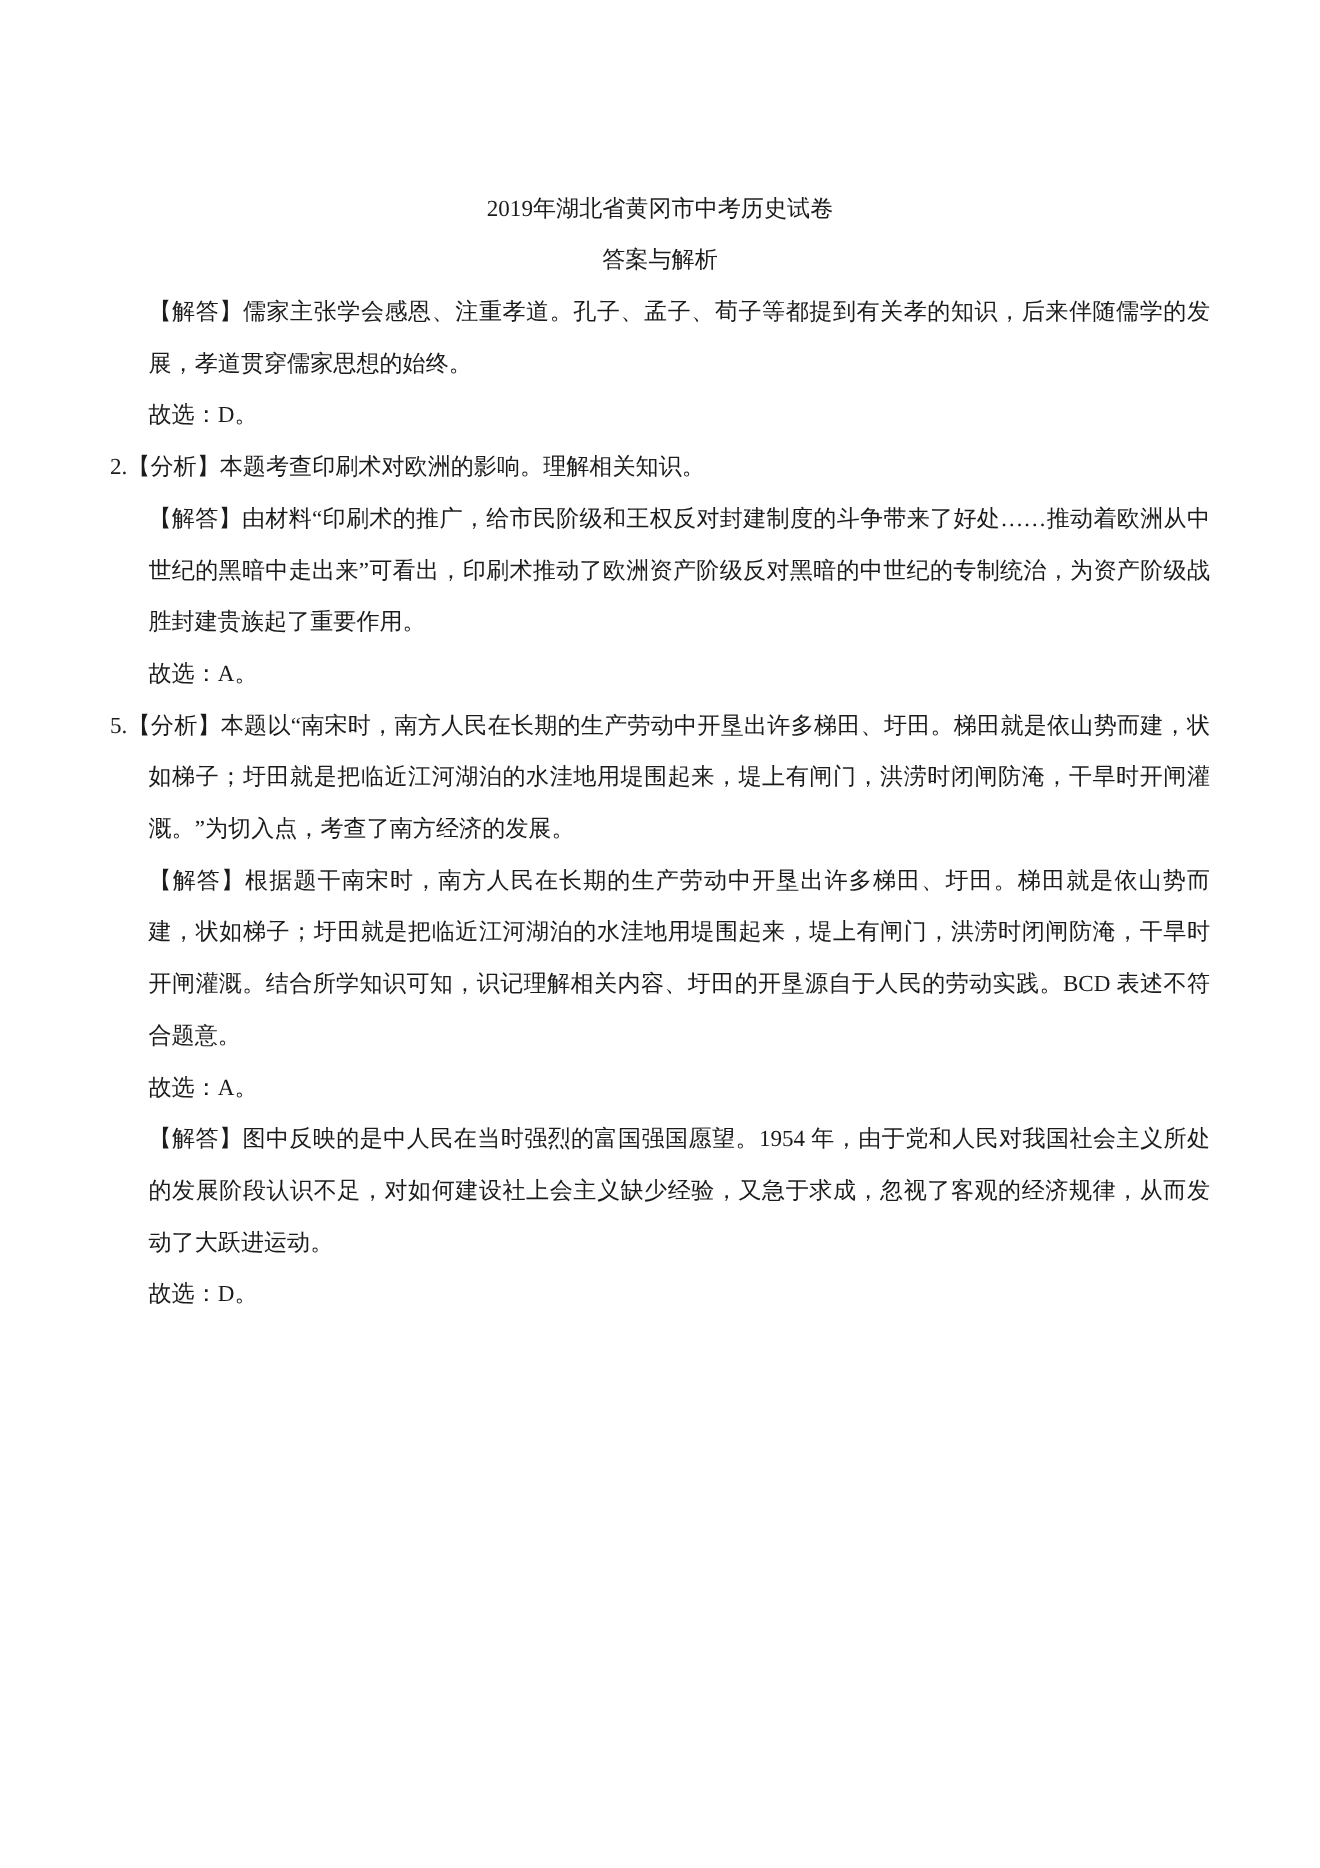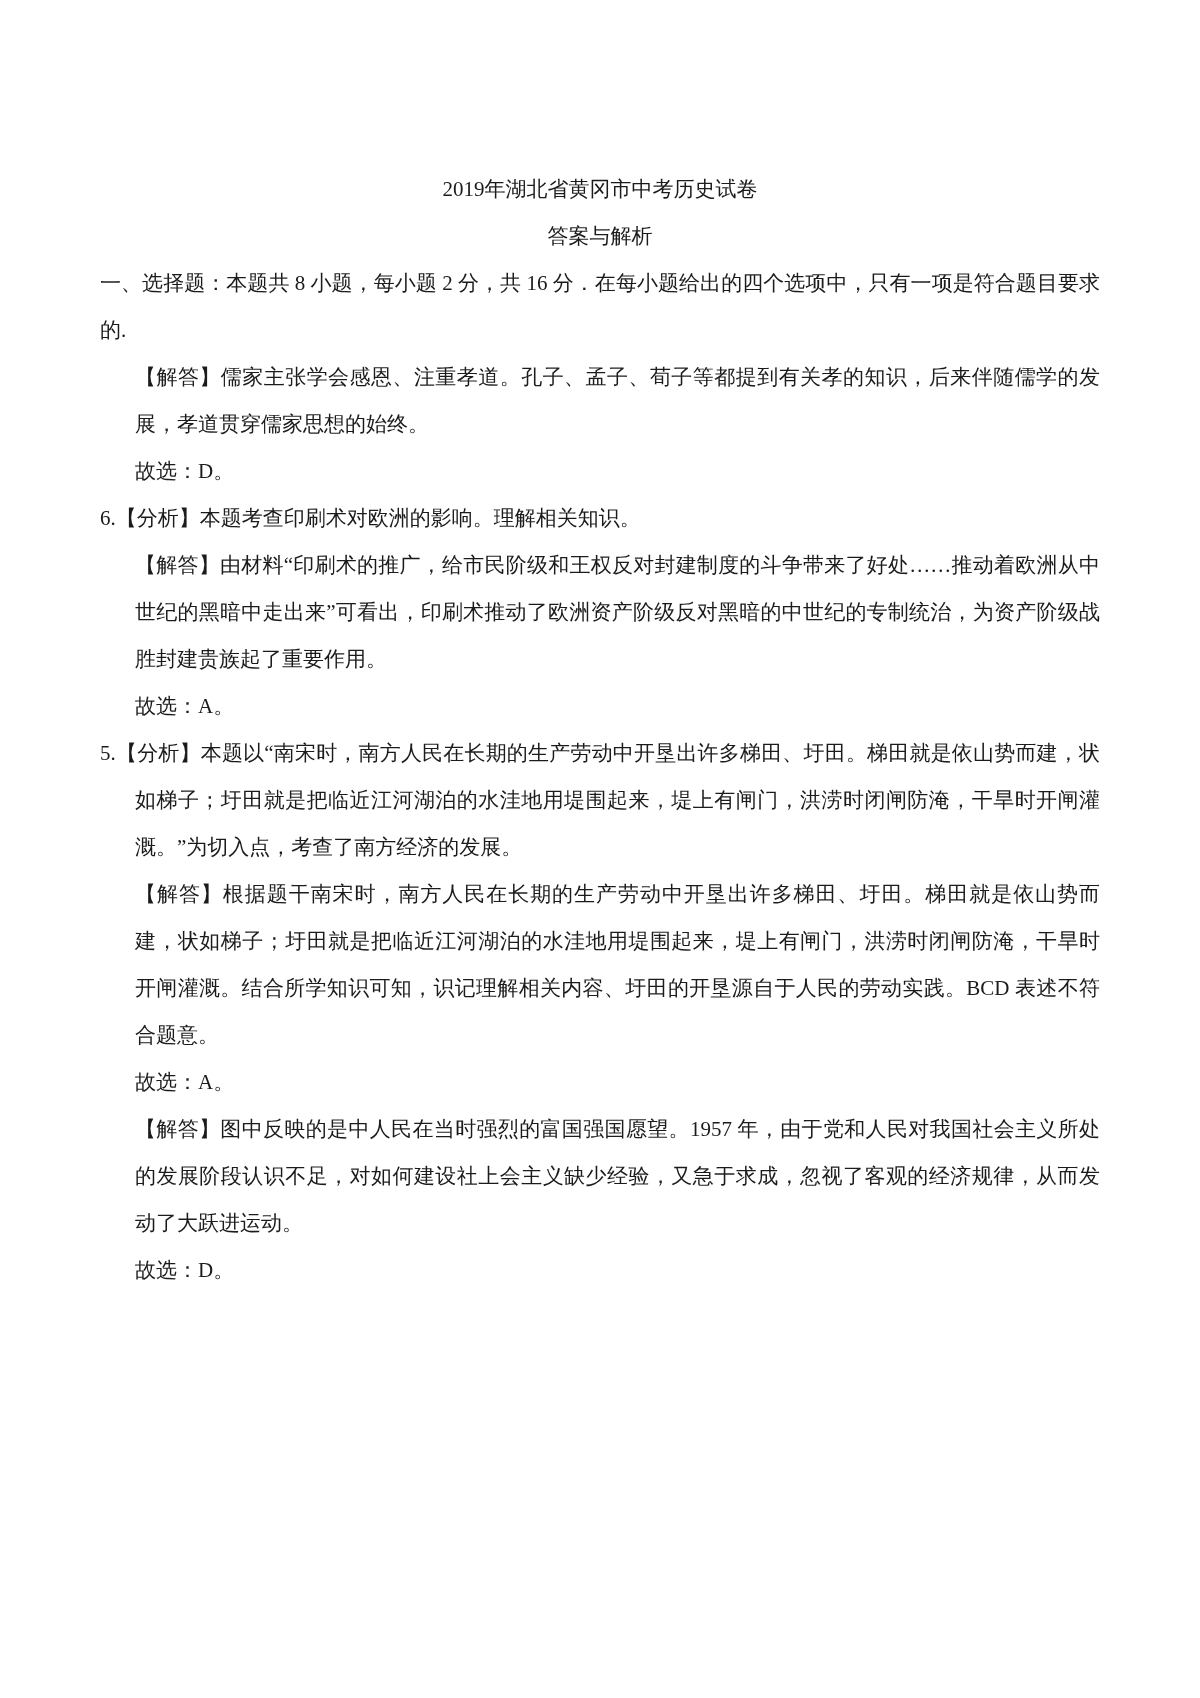--- a/index.html
+++ b/index.html
@@ -41,38 +41,37 @@
   }
 </style>
 </head>
 <body>
 
 <div class="page">
 
   <h1 class="doc-title">2019年湖北省黄冈市中考历史试卷</h1>
   <h2 class="doc-subtitle">答案与解析</h2>
 
-  <p class="para intro">一、选择题：本题共 8 小题，每小题 2 分，共 16 分．在每小题给出的四个选项中，只有一项是符合题目要求的.</p>
 
   <div class="question">
     <p class="para answer">【解答】儒家主张学会感恩、注重孝道。孔子、孟子、荀子等都提到有关孝的知识，后来伴随儒学的发展，孝道贯穿儒家思想的始终。</p>
     <p class="para choice">故选：D。</p>
   </div>
 
   <div class="question">
-    <p class="para analysis">6.【分析】本题考查印刷术对欧洲的影响。理解相关知识。</p>
+    <p class="para analysis">2.【分析】本题考查印刷术对欧洲的影响。理解相关知识。</p>
     <p class="para answer">【解答】由材料“印刷术的推广，给市民阶级和王权反对封建制度的斗争带来了好处……推动着欧洲从中世纪的黑暗中走出来”可看出，印刷术推动了欧洲资产阶级反对黑暗的中世纪的专制统治，为资产阶级战胜封建贵族起了重要作用。</p>
     <p class="para choice">故选：A。</p>
   </div>
 
   <div class="question">
     <p class="para analysis">5.【分析】本题以“南宋时，南方人民在长期的生产劳动中开垦出许多梯田、圩田。梯田就是依山势而建，状如梯子；圩田就是把临近江河湖泊的水洼地用堤围起来，堤上有闸门，洪涝时闭闸防淹，干旱时开闸灌溉。”为切入点，考查了南方经济的发展。</p>
     <p class="para answer">【解答】根据题干南宋时，南方人民在长期的生产劳动中开垦出许多梯田、圩田。梯田就是依山势而建，状如梯子；圩田就是把临近江河湖泊的水洼地用堤围起来，堤上有闸门，洪涝时闭闸防淹，干旱时开闸灌溉。结合所学知识可知，识记理解相关内容、圩田的开垦源自于人民的劳动实践。BCD 表述不符合题意。</p>
     <p class="para choice">故选：A。</p>
   </div>
 
   <div class="question">
-    <p class="para answer">【解答】图中反映的是中人民在当时强烈的富国强国愿望。1957 年，由于党和人民对我国社会主义所处的发展阶段认识不足，对如何建设社上会主义缺少经验，又急于求成，忽视了客观的经济规律，从而发动了大跃进运动。</p>
+    <p class="para answer">【解答】图中反映的是中人民在当时强烈的富国强国愿望。1954 年，由于党和人民对我国社会主义所处的发展阶段认识不足，对如何建设社上会主义缺少经验，又急于求成，忽视了客观的经济规律，从而发动了大跃进运动。</p>
     <p class="para choice">故选：D。</p>
   </div>
 
 
 </div>
 
 </body></html>

